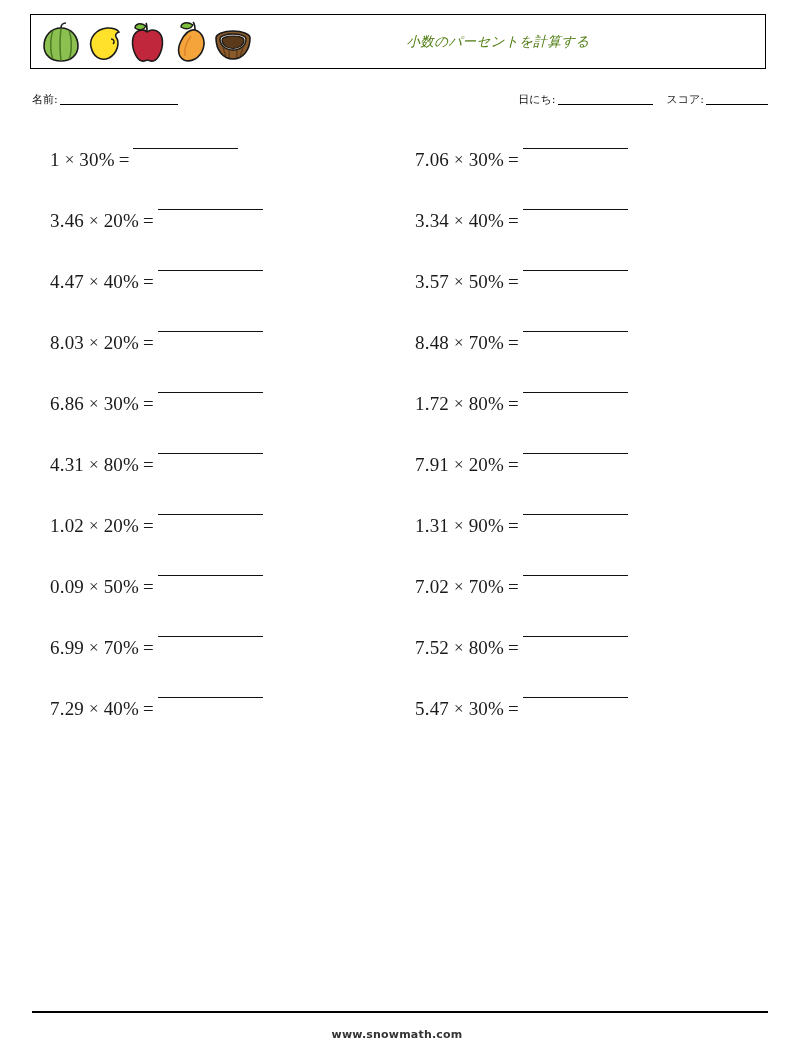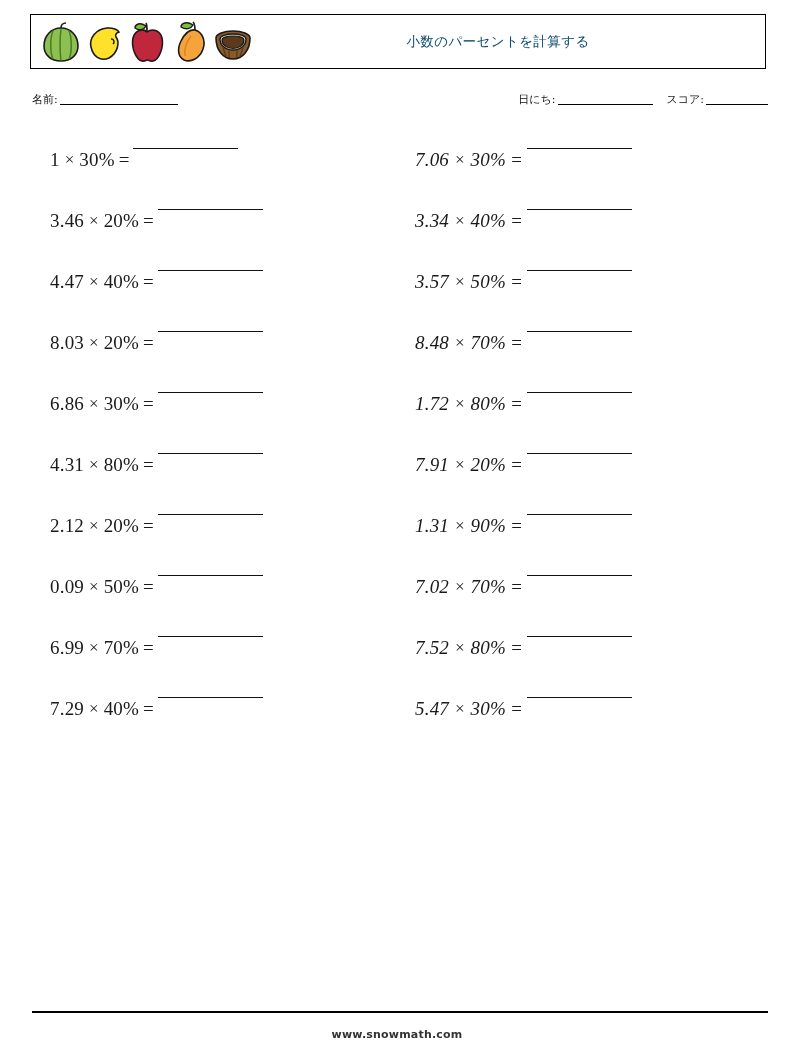--- a/index.html
+++ b/index.html
@@ -43,22 +43,23 @@
     top: 0;
     width: 100%;
     height: 100%;
     display: flex;
     align-items: center;
     justify-content: center;
     padding-left: 200px;
     box-sizing: border-box;
     font-family: "DejaVu Sans", sans-serif;
     font-size: 13.5px;
-    color: #0c4a6e;
+    color: #4d7c0f;
     letter-spacing: 0.4px;
+    font-style: italic;
   }
 
   
   .meta-row {
     position: absolute;
     left: 32px;
     top: 92px;
     width: 736px;
     height: 24px;
     font-family: "DejaVu Sans", sans-serif;
@@ -109,21 +110,21 @@
     display: flex;
     align-items: flex-start;
     padding-top: 8px;
     box-sizing: border-box;
     font-size: 19px;
     line-height: 24px;
     white-space: nowrap;
     color: #1a1a1a;
   }
   .col-left .problem  { padding-left: 18px; }
-  .col-right .problem { padding-left: 15px; font-style: italic; }
+  .col-right .problem { padding-left: 15px; }
 
   .q-expr { letter-spacing: 0.2px; }
   .q-times {
     display: inline-block;
     padding: 0 5px;
     font-size: 17px;
   }
   .q-eq { padding: 0 4px; }
   .answer-blank {
     display: inline-block;
@@ -250,21 +251,21 @@
         <span class="answer-blank"></span>
       </div>
       <div class="problem">
         <span class="q-expr">4.31</span>
         <span class="q-times">×</span>
         <span class="q-expr">80%</span>
         <span class="q-eq">=</span>
         <span class="answer-blank"></span>
       </div>
       <div class="problem">
-        <span class="q-expr">2.12</span>
+        <span class="q-expr">1.02</span>
         <span class="q-times">×</span>
         <span class="q-expr">20%</span>
         <span class="q-eq">=</span>
         <span class="answer-blank"></span>
       </div>
       <div class="problem">
         <span class="q-expr">0.09</span>
         <span class="q-times">×</span>
         <span class="q-expr">50%</span>
         <span class="q-eq">=</span>

